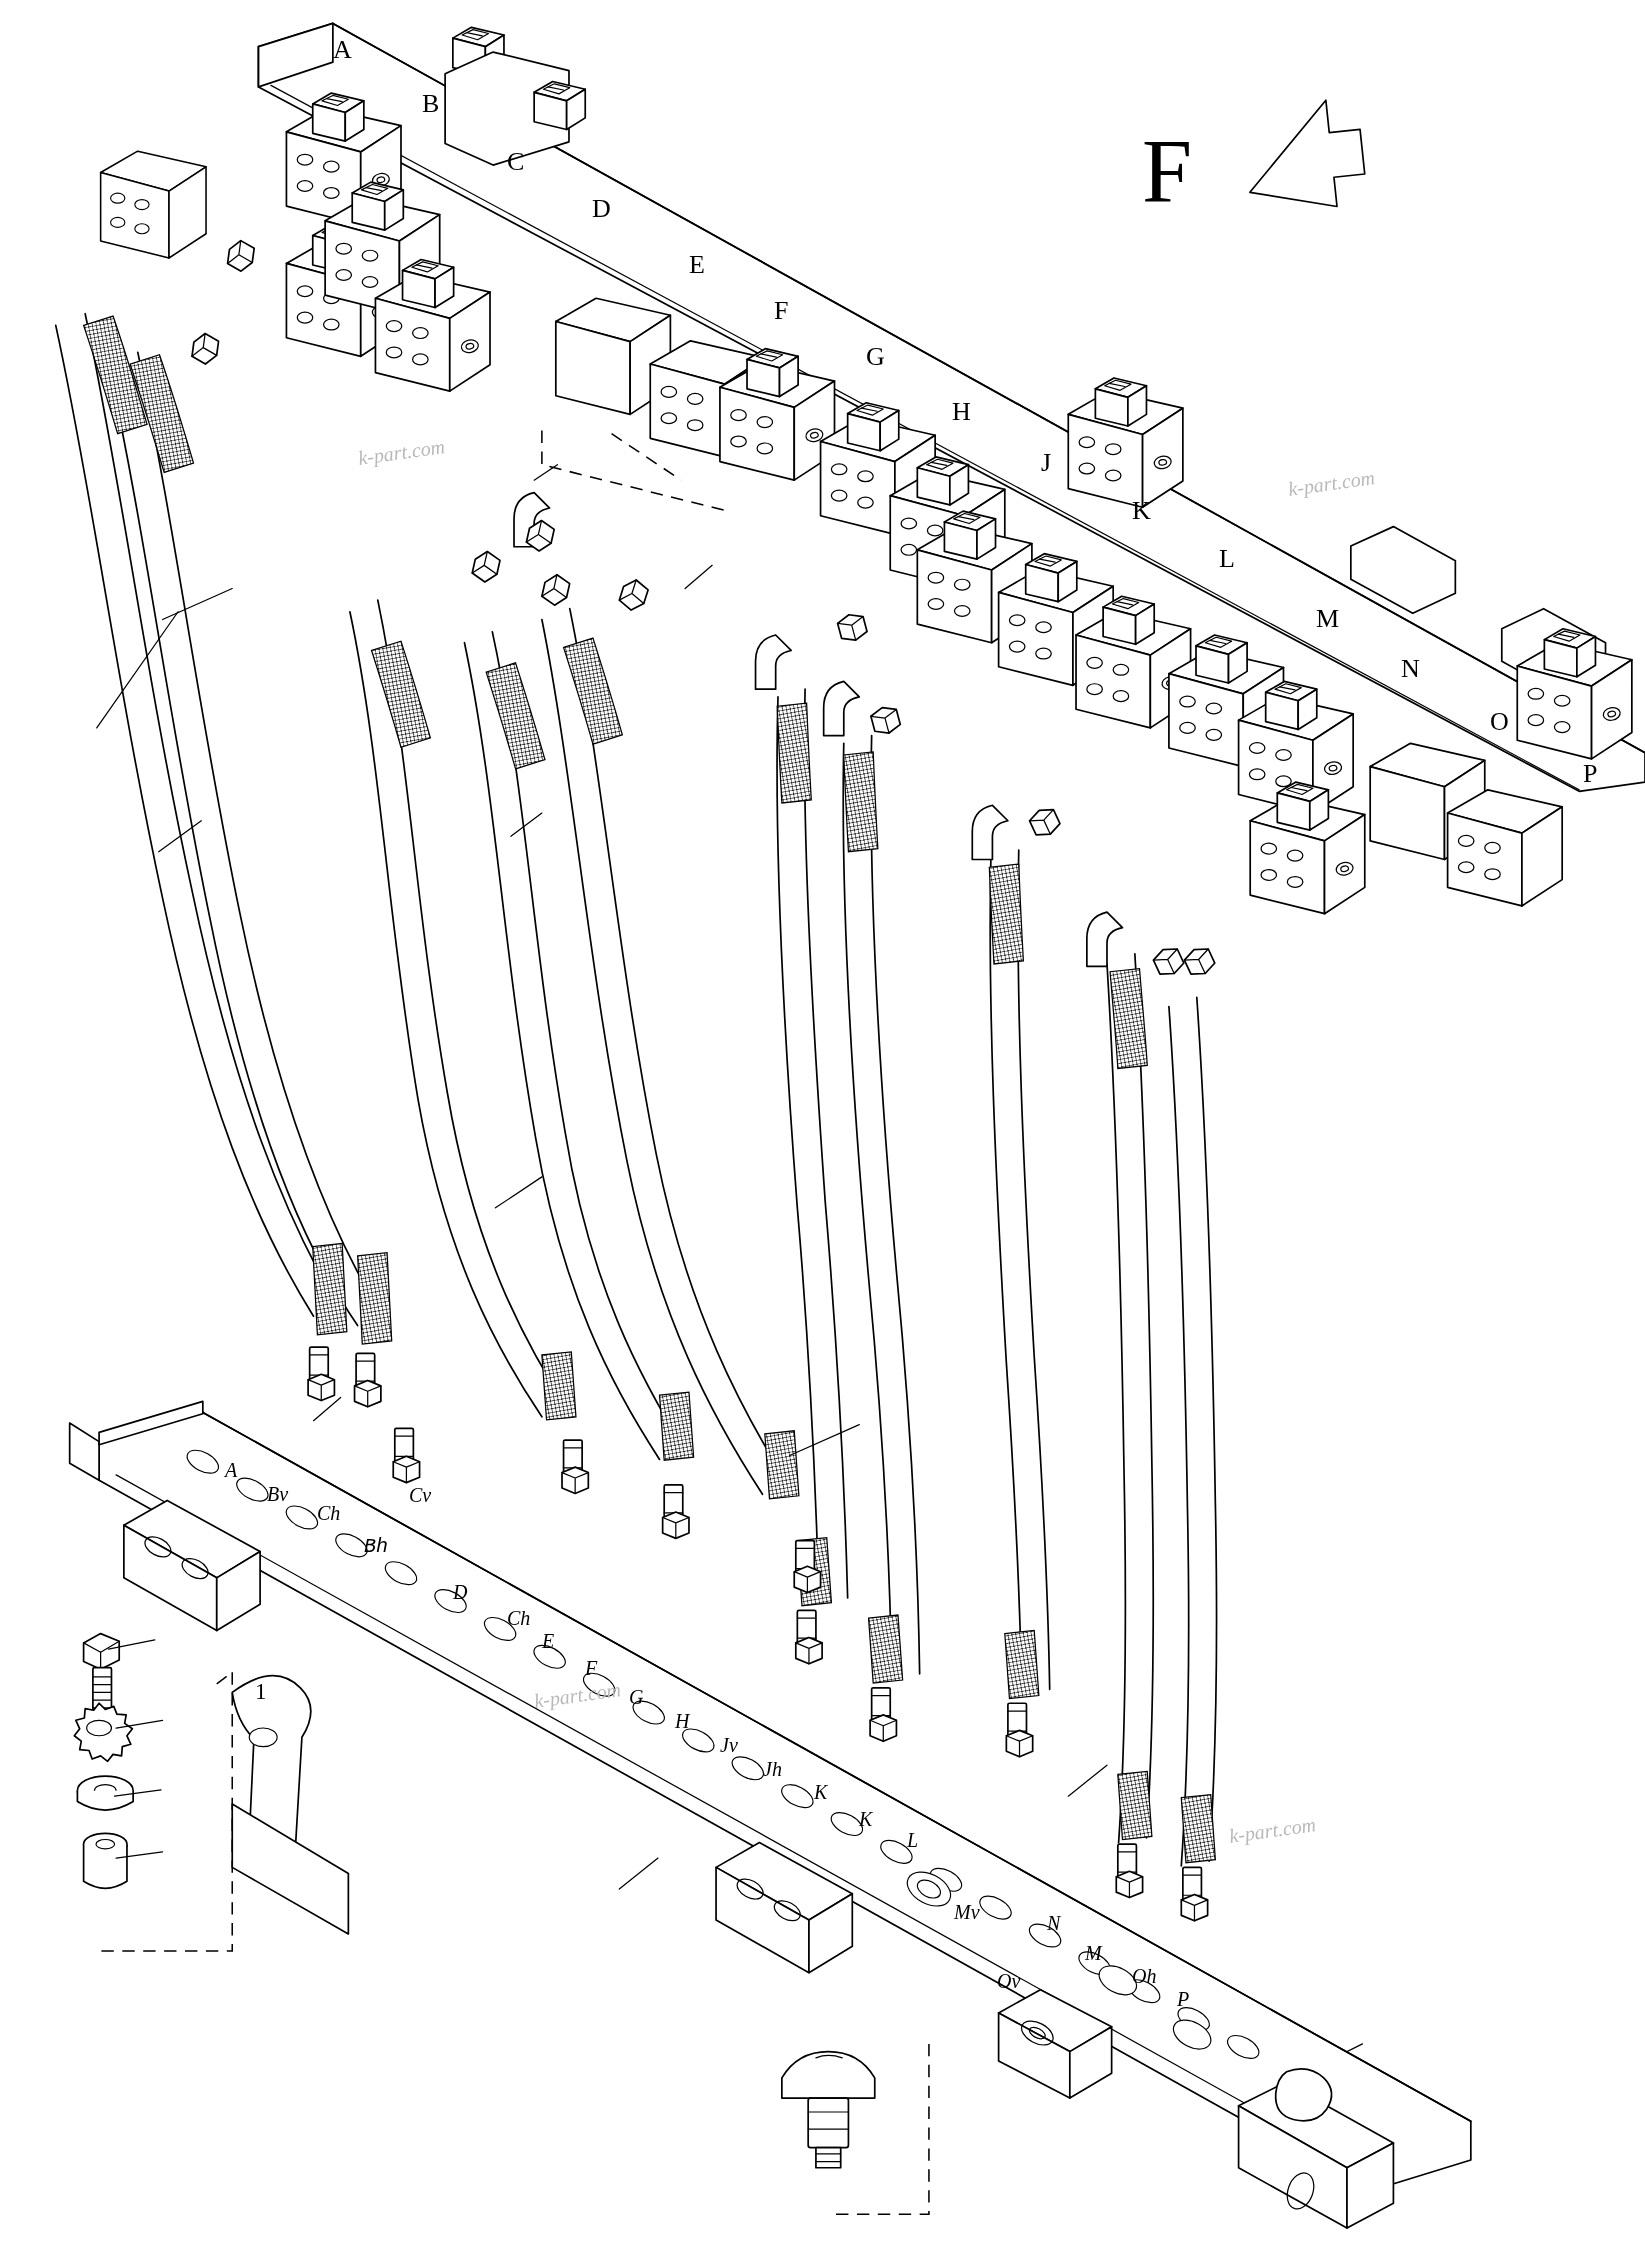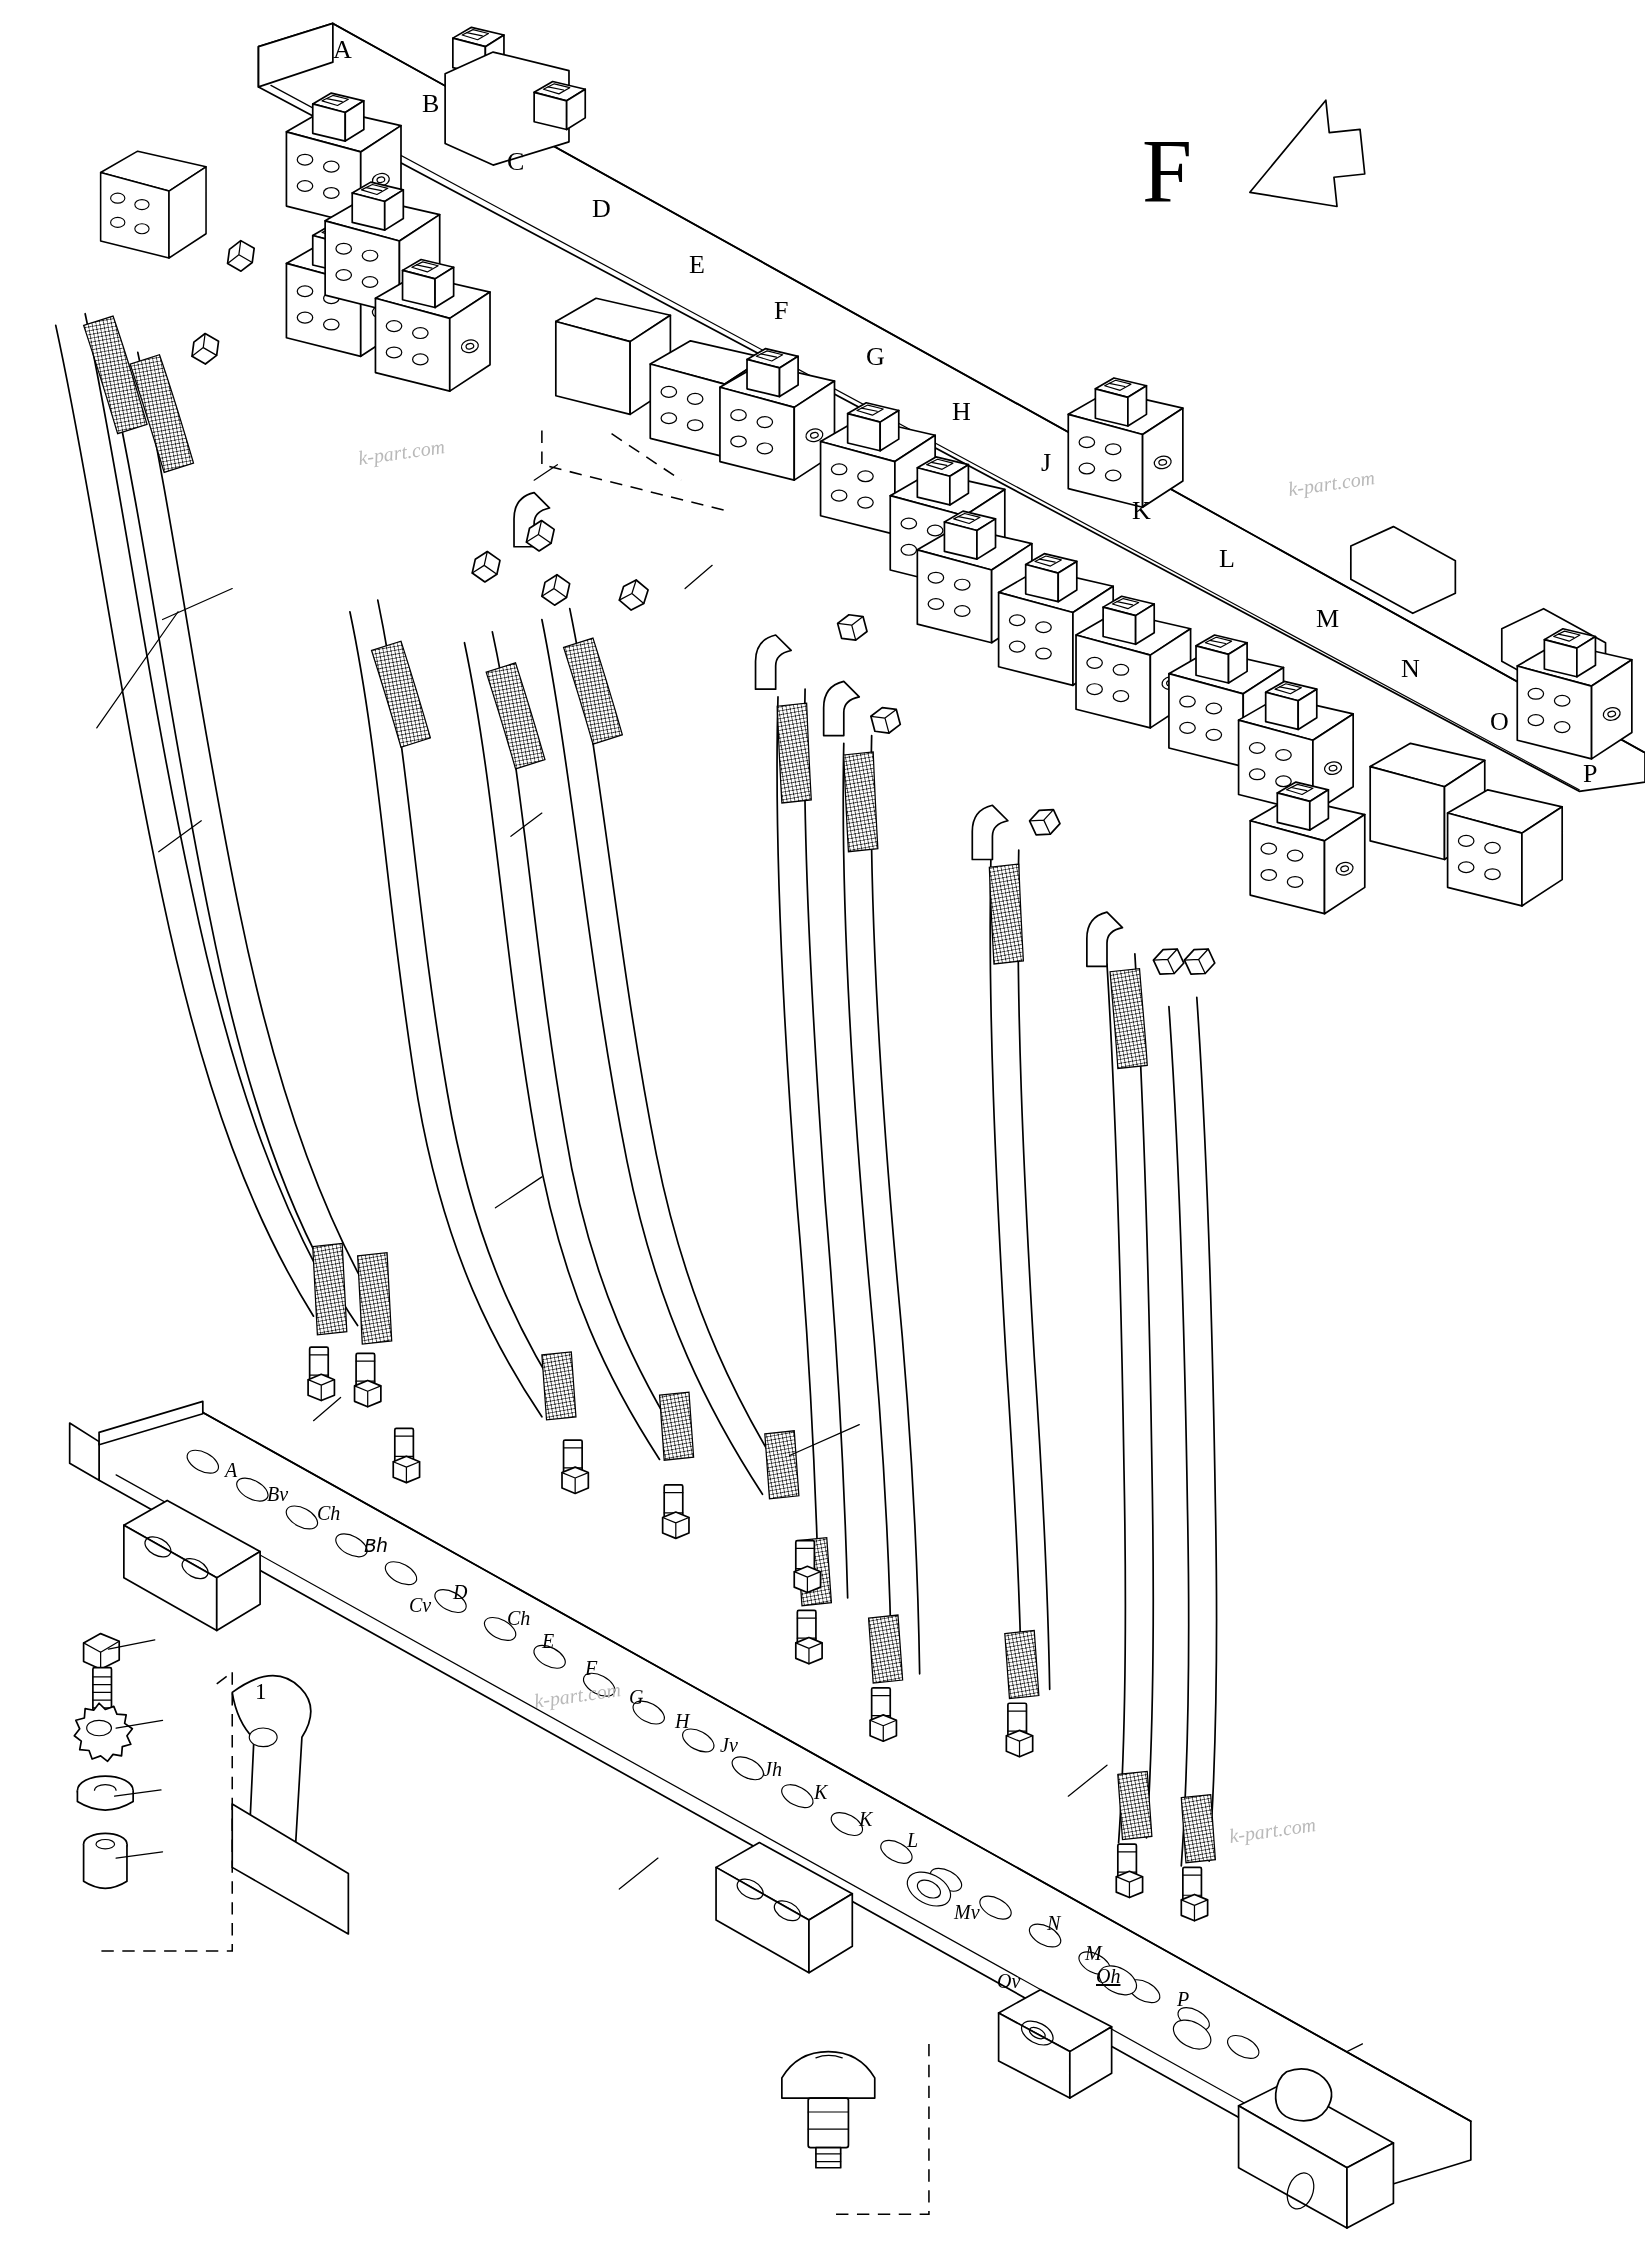--- a/index.html
+++ b/index.html
@@ -619,37 +619,37 @@
   <div class="lbl toplabel" style="left:1219px; top:544px;">L</div>
   <div class="lbl toplabel" style="left:1316px; top:604px;">M</div>
   <div class="lbl toplabel" style="left:1401px; top:654px;">N</div>
   <div class="lbl toplabel" style="left:1490px; top:707px;">O</div>
   <div class="lbl toplabel" style="left:1583px; top:759px;">P</div>
 
   <div class="lbl railabel" style="left:225px; top:1459px;">A</div>
   <div class="lbl railabel" style="left:267px; top:1483px;">Bv</div>
   <div class="lbl railabel" style="left:317px; top:1502px;">Ch</div>
   <div class="lbl railabel" style="left:364px; top:1535px;font-family:Liberation Mono, monospace;">Bh</div>
-  <div class="lbl railabel" style="left:409px; top:1594px;">Cv</div>
+  <div class="lbl railabel" style="left:409px; top:1484px;">Cv</div>
   <div class="lbl railabel" style="left:453px; top:1581px;">D</div>
   <div class="lbl railabel" style="left:507px; top:1607px;">Ch</div>
   <div class="lbl railabel" style="left:542px; top:1630px;">E</div>
   <div class="lbl railabel" style="left:585px; top:1657px;">F</div>
   <div class="lbl railabel" style="left:629px; top:1686px;">G</div>
   <div class="lbl railabel" style="left:675px; top:1710px;">H</div>
   <div class="lbl railabel" style="left:720px; top:1734px;text-align:right;">Jv</div>
   <div class="lbl railabel" style="left:763px; top:1758px;">Jh</div>
   <div class="lbl railabel" style="left:814px; top:1781px;">K</div>
   <div class="lbl railabel" style="left:859px; top:1808px;">K</div>
   <div class="lbl railabel" style="left:907px; top:1829px;">L</div>
   <div class="lbl railabel" style="left:954px; top:1866px;margin-top:35px;">Mv</div>
   <div class="lbl railabel" style="left:997px; top:1970px;">Ov</div>
   <div class="lbl railabel" style="left:1047px; top:1912px;">N</div>
   <div class="lbl railabel" style="left:1085px; top:1942px;">M</div>
-  <div class="lbl railabel" style="left:1096px; top:1965px;text-decoration:underline;">Oh</div>
+  <div class="lbl railabel" style="left:1132px; top:1965px;">Oh</div>
   <div class="lbl railabel" style="left:1177px; top:1988px;">P</div>
 
   <div class="wm" style="left:358px; top:441px; transform:rotate(-8deg);">k-part.com</div>
   <div class="wm" style="left:1288px; top:472px; transform:rotate(-8deg);">k-part.com</div>
   <div class="wm" style="left:534px; top:1684px; transform:rotate(-8deg);">k-part.com</div>
   <div class="wm" style="left:1229px; top:1819px; transform:rotate(-8deg);">k-part.com</div>
 
 </div>
 
 

